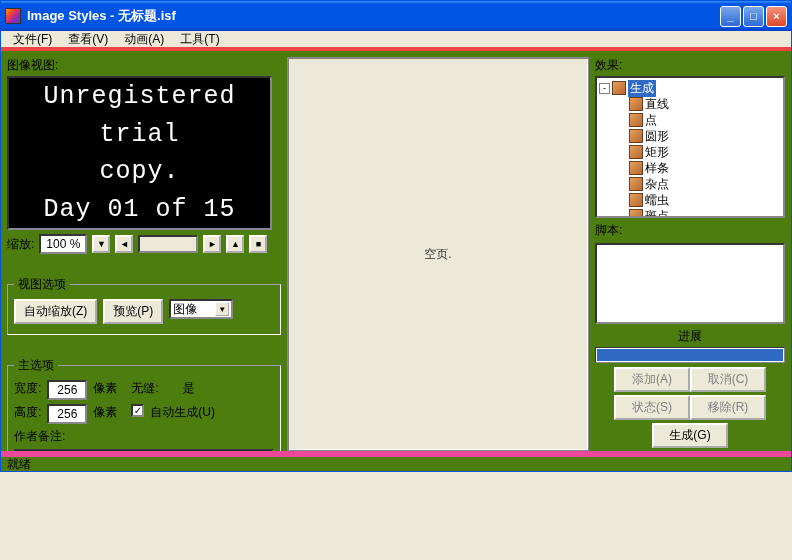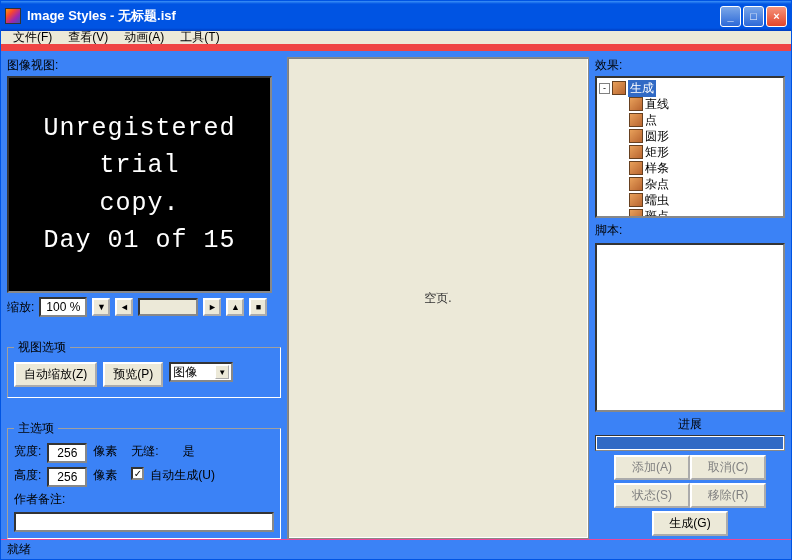--- a/index.html
+++ b/index.html
@@ -4,22 +4,22 @@
 <style>
 * { box-sizing: border-box; margin: 0; padding: 0; }
 body {
   font-family: "SimSun", "宋体", sans-serif;
   font-size: 12px;
   background: #ece9d8;
   overflow: hidden;
 }
 .window {
   width: 792px;
-  height: 560px;
-  background: #3b82f6;
+  height: 472px;
+  background: #4d7c0f;
   border: 1px solid #0054e3;
   position: relative;
   display: flex;
   flex-direction: column;
 }
 .titlebar {
   height: 30px;
   background: linear-gradient(to bottom, #3b90f7 0%, #0054e3 10%, #0054e3 90%, #003bbf 100%);
   display: flex;
   align-items: center;
@@ -49,21 +49,21 @@
   color: white;
 }
 .wbtn.min, .wbtn.max { background: linear-gradient(to bottom, #7ba7e8, #2c69d8); }
 .wbtn.close { background: linear-gradient(to bottom, #f5937a, #e2462c); }
 .menubar {
   height: 20px;
   background: #ece9d8;
   display: flex;
   align-items: center;
   padding: 0 4px;
-  border-bottom: 7px solid #ef4444;
+  border-bottom: 4px solid #ef4444;
 }
 .menubar .mitem {
   padding: 2px 8px;
 }
 .client {
   flex: 1;
   display: flex;
   padding: 6px 6px 0 6px;
   gap: 6px;
   overflow: hidden;
@@ -200,21 +200,21 @@
   margin:2px 0 4px;
 }
 .pbar .fill{
   position:absolute;inset:1px;
   background:#316ac5;
 }
 .btnrow { display:flex; justify-content:center; margin-bottom:3px;}
 .btn.dis { color:#808080; }
 .statusbar {
   height:20px;
-  border-top:1px solid #ec4899;
+  border-top:6px solid #ec4899;
   padding:2px 6px;
   display:flex;
   align-items:center;
 }
 .checkbox{
   width:13px;height:13px;border:2px inset #888;background:#fff;
   display:inline-flex;align-items:center;justify-content:center;font-size:10px;
 }
 ::-webkit-scrollbar{width:17px;background:#ece9d8}
 ::-webkit-scrollbar-thumb{background:#c8c4b4;border:1px outset #fff}

